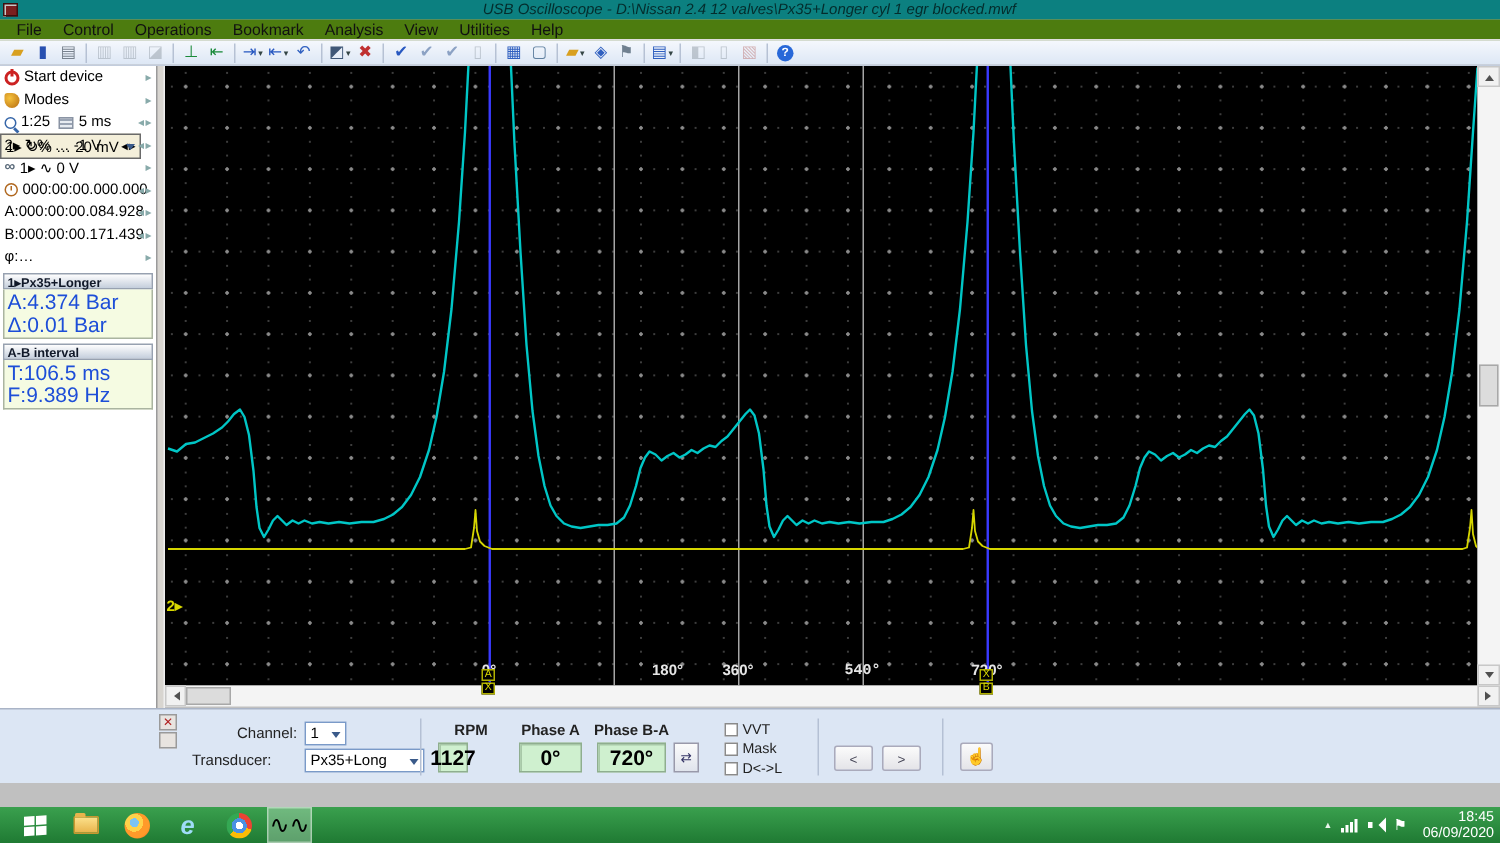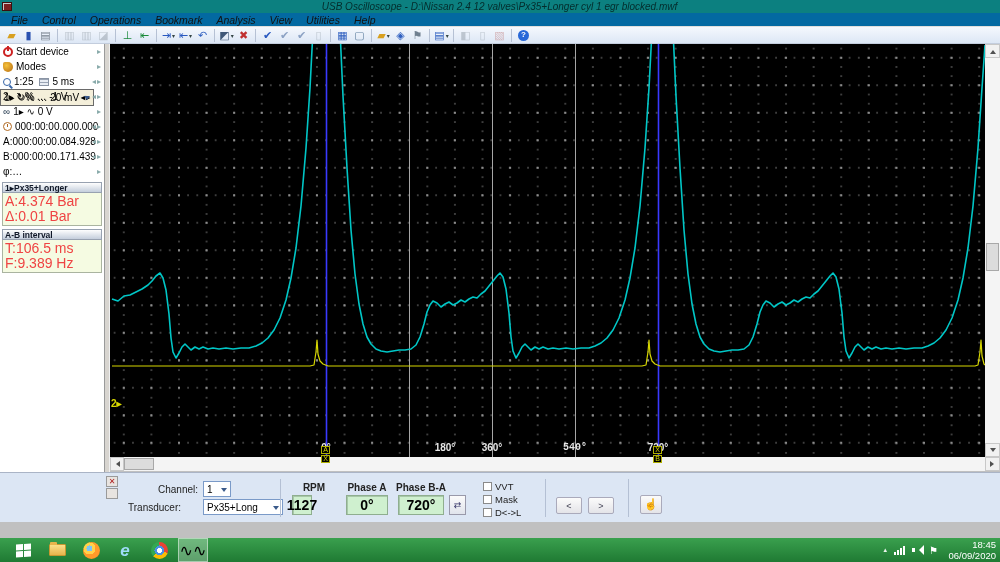--- a/index.html
+++ b/index.html
@@ -8,22 +8,22 @@
   #screen { position:relative; width:1000px; height:562px; background:#c0c0c0; overflow:hidden; }
 
   
   #titlebar { position:absolute; left:0; top:0; width:1000px; height:13px; background:#0c8080;
     display:flex; align-items:center; }
   #appicon { width:10px; height:9px; margin-left:2px; background:#7a1f1f;
     box-shadow:inset 0 0 0 1px #3c0e0e, inset 2px 2px 0 #c8c8c8; }
   #title { position:absolute; left:0; right:1px; text-align:center; font-size:10px; color:#042c2c;font-style:italic; }
 
   
-  #menubar { position:absolute; left:0; top:13px; width:1000px; height:14px; background:#0369a1;
-    border-bottom:1px solid #e0dedc; display:flex; align-items:center; padding-left:4px;font-style:italic; }
+  #menubar { position:absolute; left:0; top:13px; width:1000px; height:14px; background:#4d7c0f;
+    border-bottom:1px solid #e0dedc; display:flex; align-items:center; padding-left:4px; }
   .mi { font-size:10.5px; color:#111; padding:0 7px; cursor:default; }
 
   
   #toolbar { position:absolute; left:0; top:27px; width:1000px; height:17px;
     background:linear-gradient(#f5f8fd,#dde7f5); border-bottom:1px solid #c3cddd;
     display:flex; align-items:center; padding-left:3px; }
   .tbi { width:17px; height:15px; display:inline-flex; align-items:center; justify-content:center;
     font-size:11px; border-radius:2px; position:relative; }
   .tbi.dis { opacity:.55; }
   .tbg { line-height:1; }
@@ -50,21 +50,21 @@
   .ic-magnifier::after { content:""; position:absolute; right:-3px; bottom:-3px; width:4px; height:1.5px;
     background:#3565a8; transform:rotate(45deg); }
   .ic-sweep { width:10px; height:8px; background:repeating-linear-gradient(#9aa4b4 0 1.5px, #e8ecf2 1.5px 3px); border:1px solid #8a94a4; }
   .ic-clock { width:9px; height:9px; border:1.5px solid #b06820; border-radius:50%; position:relative; }
   .ic-clock::before { content:""; position:absolute; left:2.5px; top:1px; width:1.5px; height:3px; background:#b06820; }
   .ic-binoc { color:#5a6a7a; font-size:10px; font-weight:bold; line-height:1; }
   .panel { margin:3px 2px 0 2px; }
   .phead { height:11px; background:linear-gradient(#fefefe,#c4cedc); border:1px solid #97a1b0;
     font-size:8.5px; font-weight:bold; color:#101828; padding:0 2px; line-height:10px; }
   .pbody { background:#f5fbe2; border:1px solid #aab4a0; border-top:none; padding:1px 2px; }
-  .pline { font-size:14px; color:#ef4444; line-height:15px; white-space:nowrap; }
+  .pline { font-size:14px; color:#1d4ed8; line-height:15px; white-space:nowrap; }
 
   
   #plot { position:absolute; left:110px; top:44px; width:875px; height:413px; background-color:#000;
     background-image:
       radial-gradient(circle, #8b8b8b 1px, transparent 1.4px),
       radial-gradient(circle, #3d3d3d .7px, transparent 1px),
       radial-gradient(circle, #3d3d3d .7px, transparent 1px);
     background-size:27.6px 27.5px, 9.2px 27.5px, 27.6px 9.2px; overflow:hidden; }
   #wavesvg { position:absolute; left:0; top:0; }
   .deg { position:absolute; top:398px; transform:translateX(-50%); color:#e6e6e6; font-size:10px; font-weight:bold; }

